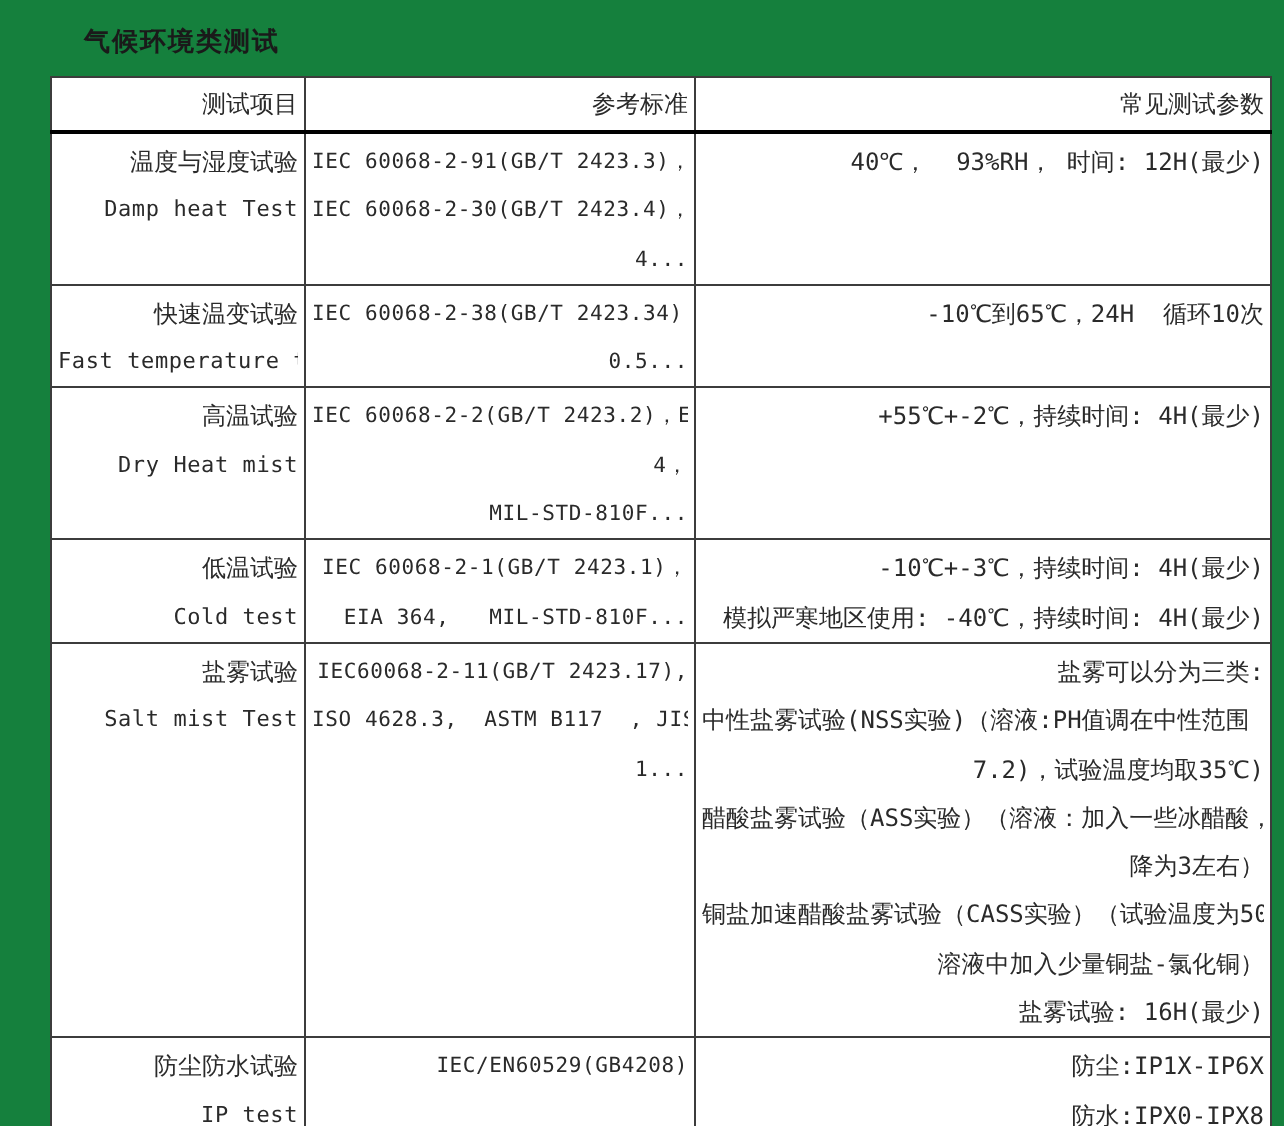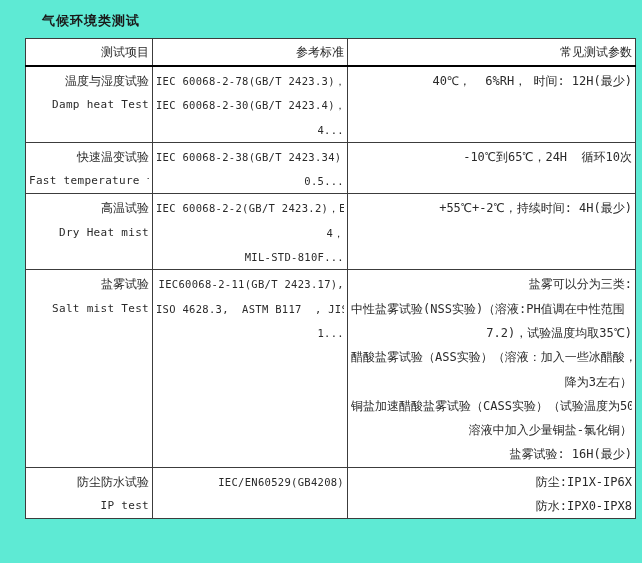--- a/index.html
+++ b/index.html
@@ -8,21 +8,21 @@
     background: #ffffff;
     width: 642px;
     height: 563px;
     font-family: "Liberation Sans", sans-serif;
     color: #2a2a2a;
   }
   .page {
     position: relative;
     width: 642px;
     height: 563px;
-    background: #5eead4;
+    background: #15803d;
     overflow: hidden;
   }
   .title {
     position: absolute;
     left: 42px;
     top: 12px;
     margin: 0;
     font-size: 13px;
     font-weight: bold;
     color: #1a1a1a;
@@ -97,26 +97,26 @@
         <th>常见测试参数</th>
       </tr>
     </thead>
     <tbody>
       <tr class="r1">
         <td class="col-item">
             <div class="line">温度与湿度试验</div>
             <div class="line en">Damp heat Test</div>
           </td>
         <td class="col-standard">
-            <div class="line">IEC 60068-2-78(GB/T 2423.3)，</div>
+            <div class="line">IEC 60068-2-91(GB/T 2423.3)，</div>
             <div class="line">IEC 60068-2-30(GB/T 2423.4)，EIA 36</div>
             <div class="line en">4...</div>
           </td>
         <td class="col-params">
-            <div class="line">40℃，  6%RH， 时间: 12H(最少)</div>
+            <div class="line">40℃，  93%RH， 时间: 12H(最少)</div>
           </td>
       </tr>
       <tr class="r2">
         <td class="col-item">
             <div class="line">快速温变试验</div>
             <div class="line en">Fast temperature test</div>
           </td>
         <td class="col-standard">
             <div class="line">IEC 60068-2-38(GB/T 2423.34)，GJB15</div>
             <div class="line en">0.5...</div>
@@ -130,20 +130,34 @@
             <div class="line">高温试验</div>
             <div class="line en">Dry Heat mist</div>
           </td>
         <td class="col-standard">
             <div class="line">IEC 60068-2-2(GB/T 2423.2)，EIA 36</div>
             <div class="line">4，</div>
             <div class="line en">MIL-STD-810F...</div>
           </td>
         <td class="col-params">
             <div class="line">+55℃+-2℃，持续时间: 4H(最少)</div>
+          </td>
+      </tr>
+      <tr class="r4">
+        <td class="col-item">
+            <div class="line">低温试验</div>
+            <div class="line en">Cold test</div>
+          </td>
+        <td class="col-standard">
+            <div class="line">IEC 60068-2-1(GB/T 2423.1)，</div>
+            <div class="line en">EIA 364,   MIL-STD-810F...</div>
+          </td>
+        <td class="col-params">
+            <div class="line">-10℃+-3℃，持续时间: 4H(最少)</div>
+            <div class="line">模拟严寒地区使用: -40℃，持续时间: 4H(最少)</div>
           </td>
       </tr>
       <tr class="r5">
         <td class="col-item">
             <div class="line">盐雾试验</div>
             <div class="line en">Salt mist Test</div>
           </td>
         <td class="col-standard">
             <div class="line en">IEC60068-2-11(GB/T 2423.17),</div>
             <div class="line en">ISO 4628.3,  ASTM B117  , JIS-Z237</div>

